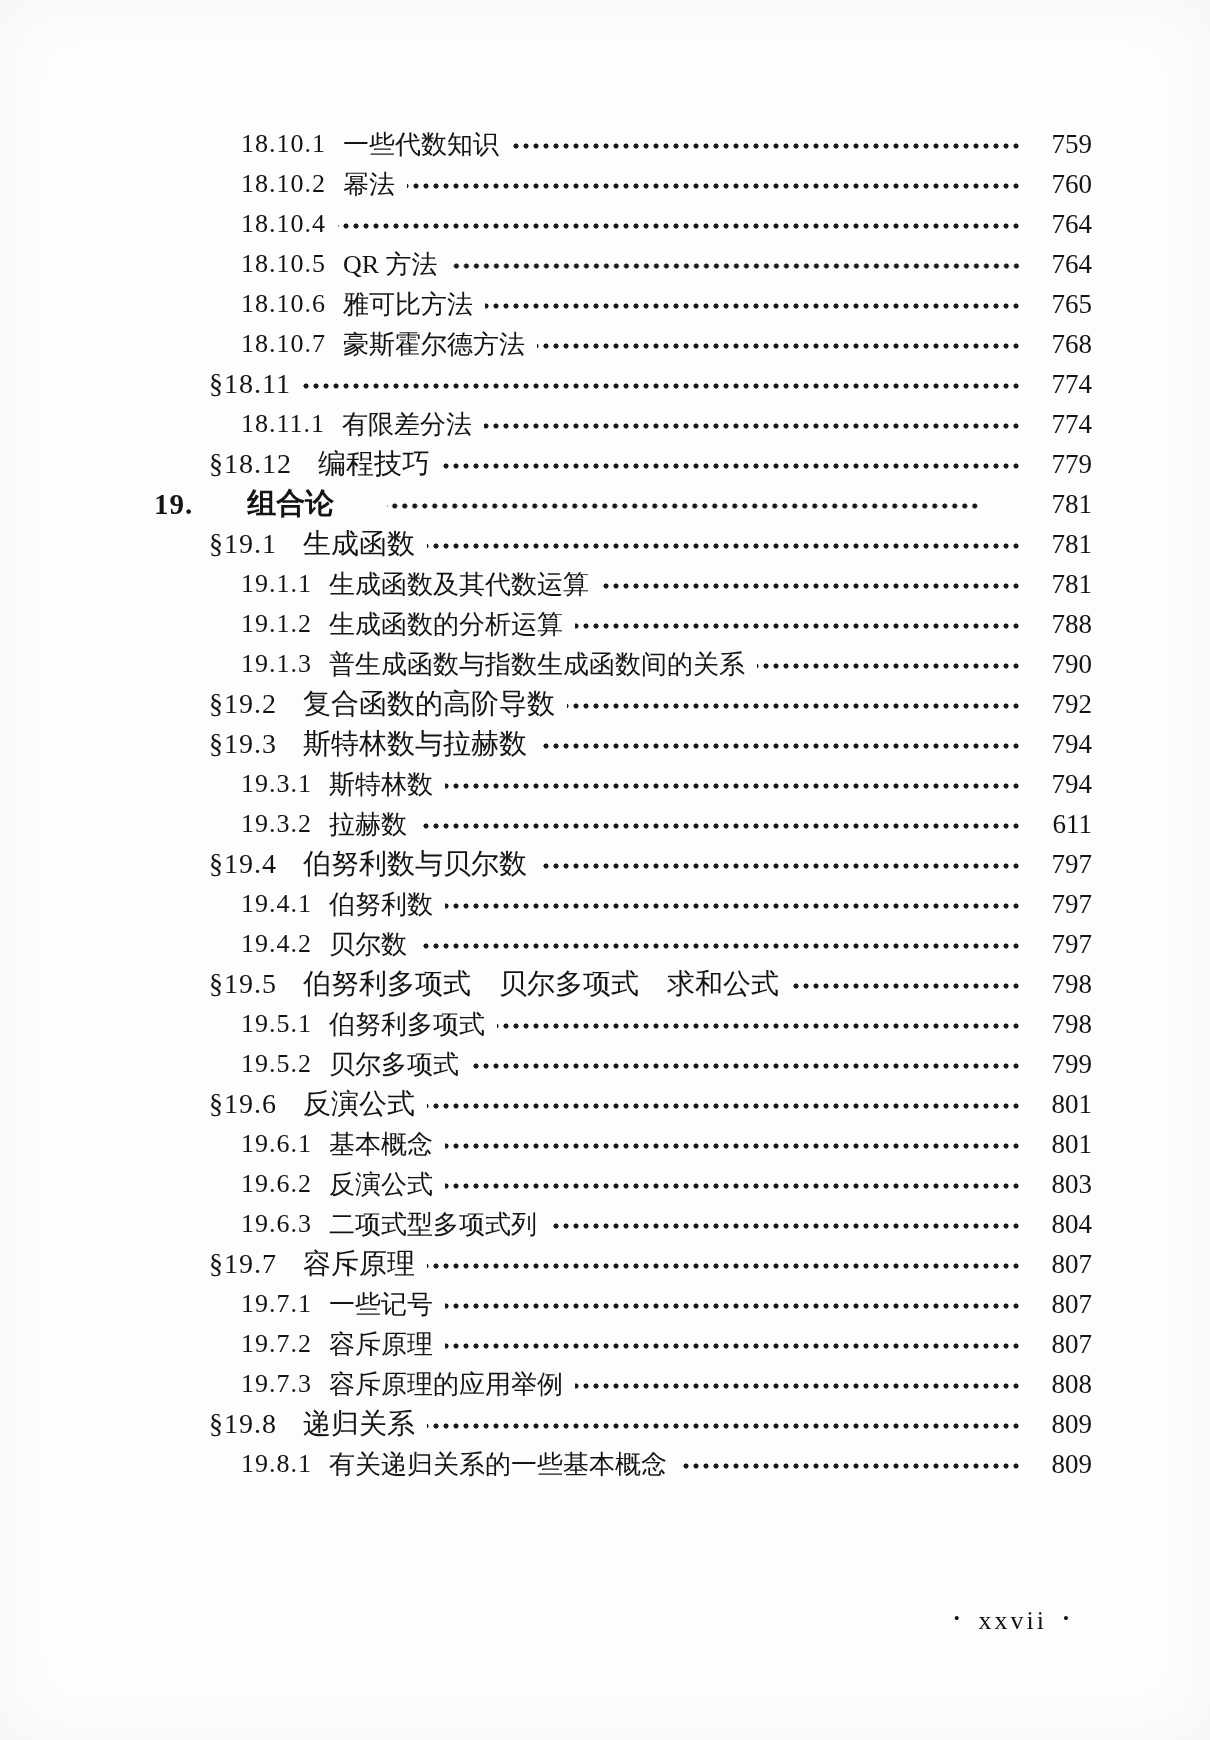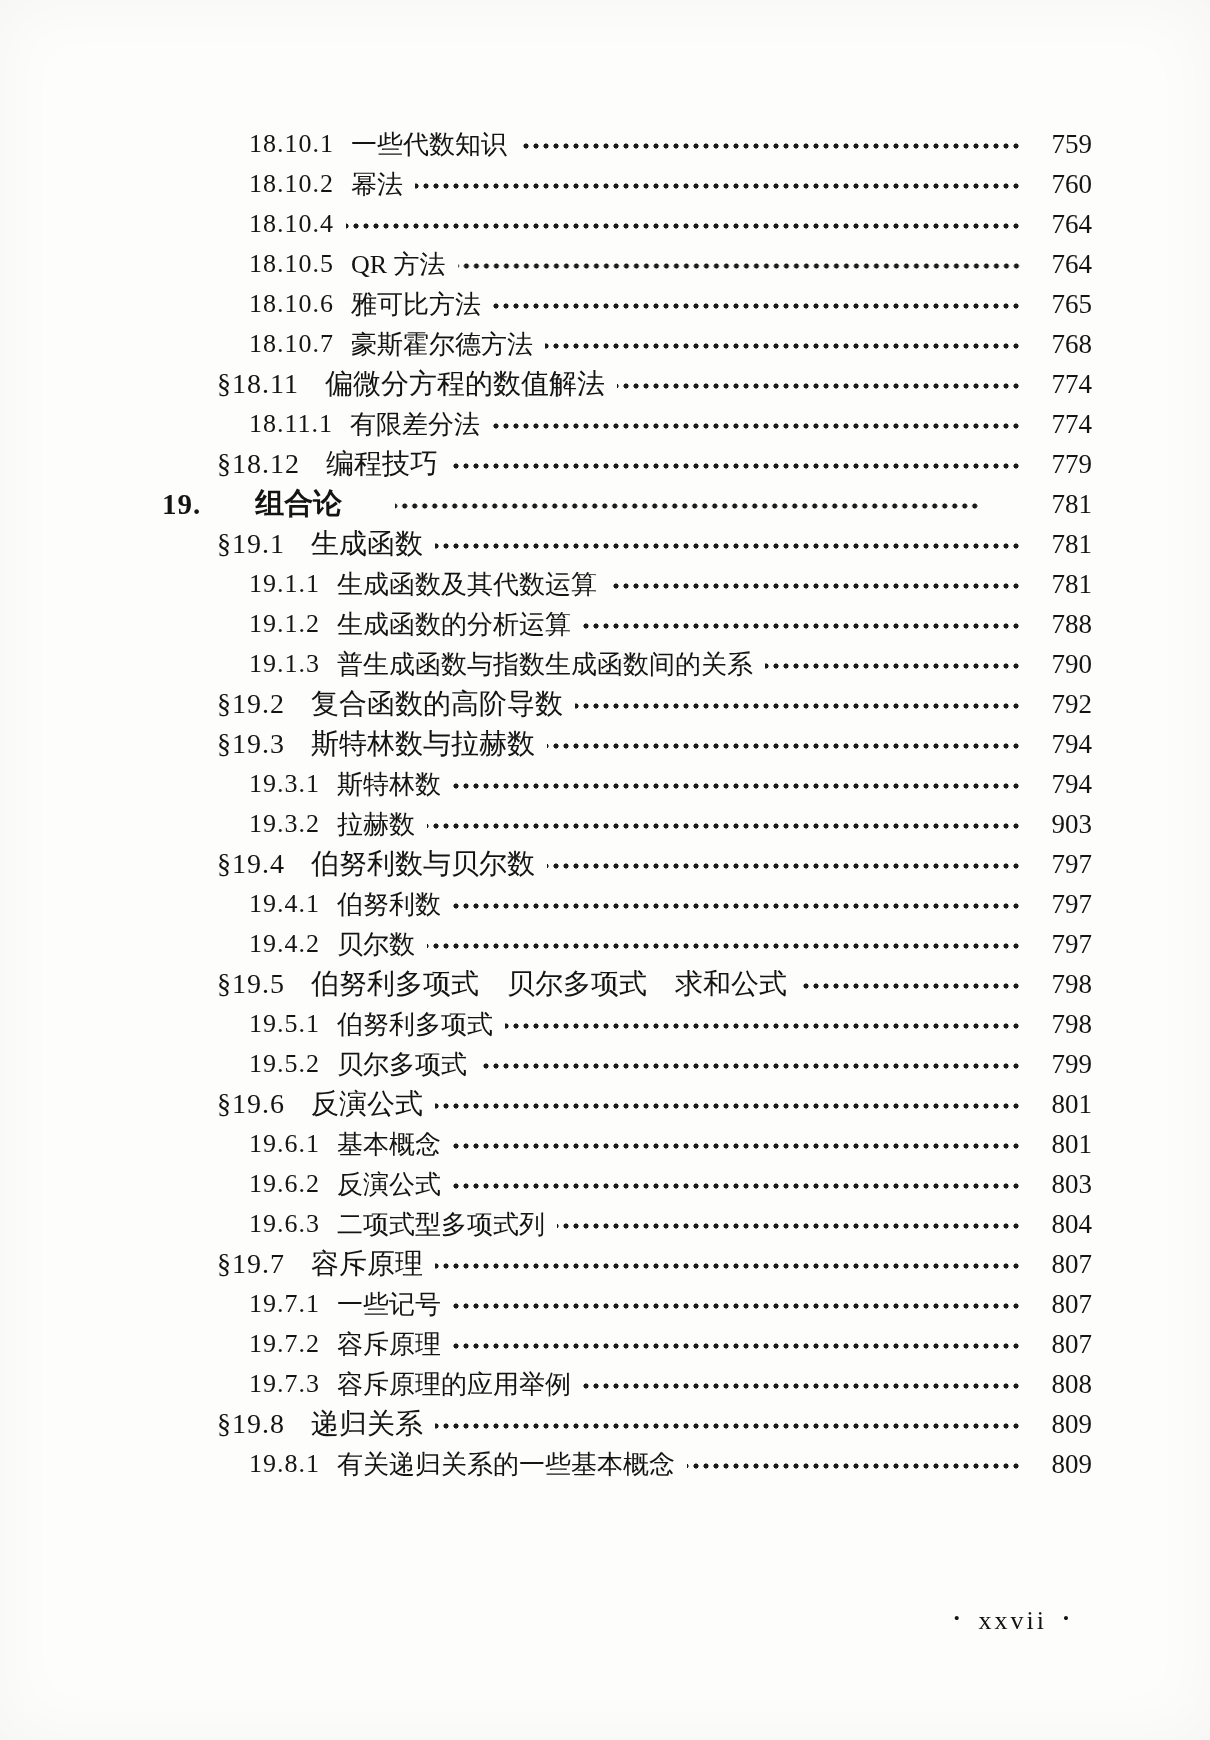--- a/index.html
+++ b/index.html
@@ -10,21 +10,21 @@
     position: relative;
     overflow: hidden;
     font-family: "Liberation Serif", "DejaVu Serif", serif;
     color: #141414;
     box-shadow: inset 0 0 70px rgba(0,0,0,0.035);
   }
 
   #toc {
     position: absolute;
     top: 124px;
-    left: 16px;
+    left: 8px;
     right: 0;
   }
 
   .row {
     display: flex;
     align-items: center;
     height: 40px;
     padding-right: 118px;
     box-sizing: border-box;
   }
@@ -108,21 +108,20 @@
     <span class="pagenum">765</span>
   </div>
     <div class="row subsection">
     <span class="num">18.10.7</span>
     <span class="title">豪斯霍尔德方法</span>
     <span class="leader"></span>
     <span class="pagenum">768</span>
   </div>
     <div class="row section">
     <span class="num">§18.11</span>
-    <span class="title">偏微分方程的数值解法</span>
     <span class="leader"></span>
     <span class="pagenum">774</span>
   </div>
     <div class="row subsection">
     <span class="num">18.11.1</span>
     <span class="title">有限差分法</span>
     <span class="leader"></span>
     <span class="pagenum">774</span>
   </div>
     <div class="row section">
@@ -176,21 +175,21 @@
     <div class="row subsection">
     <span class="num">19.3.1</span>
     <span class="title">斯特林数</span>
     <span class="leader"></span>
     <span class="pagenum">794</span>
   </div>
     <div class="row subsection">
     <span class="num">19.3.2</span>
     <span class="title">拉赫数</span>
     <span class="leader"></span>
-    <span class="pagenum">903</span>
+    <span class="pagenum">611</span>
   </div>
     <div class="row section">
     <span class="num">§19.4</span>
     <span class="title">伯努利数与贝尔数</span>
     <span class="leader"></span>
     <span class="pagenum">797</span>
   </div>
     <div class="row subsection">
     <span class="num">19.4.1</span>
     <span class="title">伯努利数</span>

